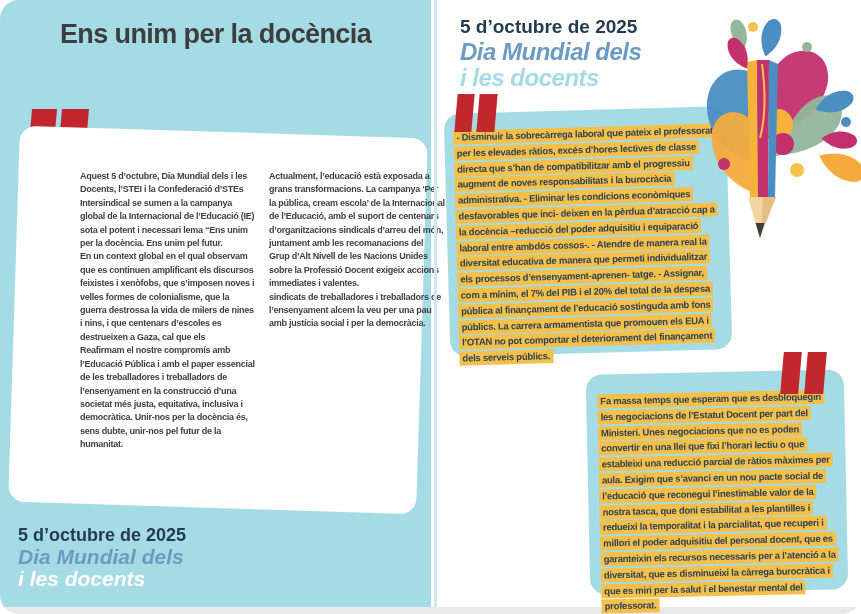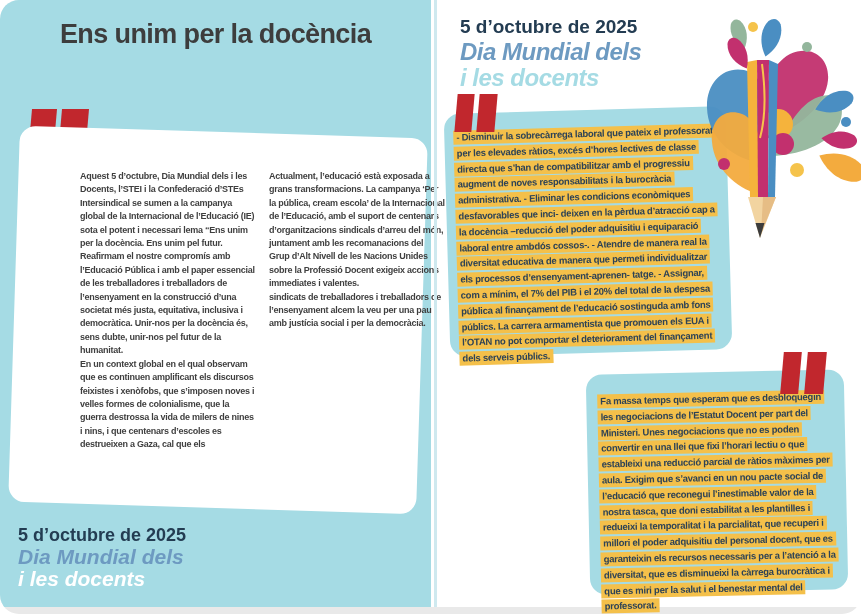--- a/index.html
+++ b/index.html
@@ -69,22 +69,22 @@
   <div class="quote q-left">
     <div class="bar"></div>
     <div class="bar" style="width:27px;"></div>
   </div>
 
   <div class="white-box"></div>
 
   <div class="cols">
     <div class="col">
       <p>Aquest 5 d’octubre, Dia Mundial dels i les Docents, l’STEI i la Confederació d’STEs Inter­sindical se sumen a la campanya global de la Internacional de l’Educació (IE) sota el potent i necessari lema “Ens unim per la docència. Ens unim pel futur.</p>
+      <p>En un context global en el qual observam que es continuen amplificant els discursos feixistes i xenòfobs, que s’imposen noves i velles formes de colonialisme, que la guerra destrossa la vida de milers de nines i nins, i que centenars d’escoles es destrueixen a Gaza, cal que els</p>
       <p>Reafirmam el nostre compromís amb l’Educació Pública i amb el paper essencial de les treballadores i treballadors de l’ensenyament en la construcció d’una societat més justa, equitativa, inclusiva i democràtica. Unir-nos per la docència és, sens dubte, unir-nos pel futur de la humanitat.</p>
-      <p>En un context global en el qual observam que es continuen amplificant els discursos feixistes i xenòfobs, que s’imposen noves i velles formes de colonialisme, que la guerra destrossa la vida de milers de nines i nins, i que centenars d’escoles es destrueixen a Gaza, cal que els</p>
     </div>
     <div class="col">
       <p>Actualment, l’educació està exposada a grans transformacions. La campanya ‘Per la pública, cream escola’ de la Internacional de l’Educació, amb el suport de centenars d’organitzacions sindicals d’arreu del món, juntament amb les recomanacions del Grup d’Alt Nivell de les Nacions Unides sobre la Professió Docent exigeix accions immediates i valentes.</p>
       <p>sindicats de treballadores i treballadors de l’ensenyament alcem la veu per una pau amb justícia social i per la democràcia.</p>
     </div>
   </div>
 
   <div class="l-footer">
     <div class="date">5 d’octubre de 2025</div>
     <div class="t1">Dia Mundial dels</div>

